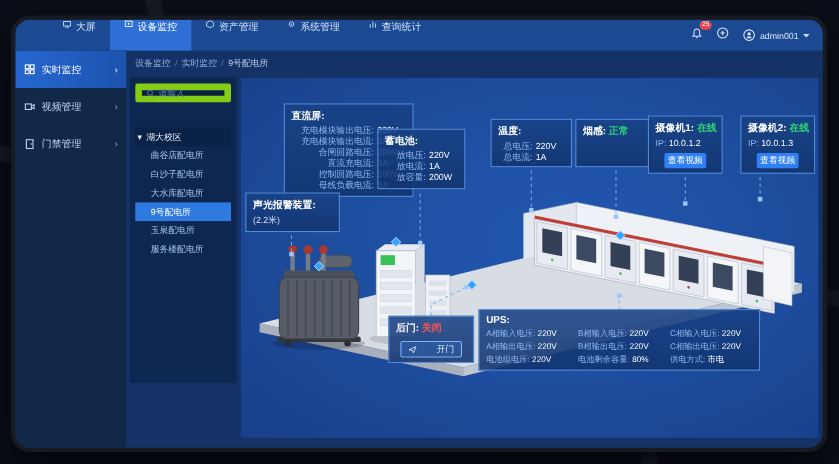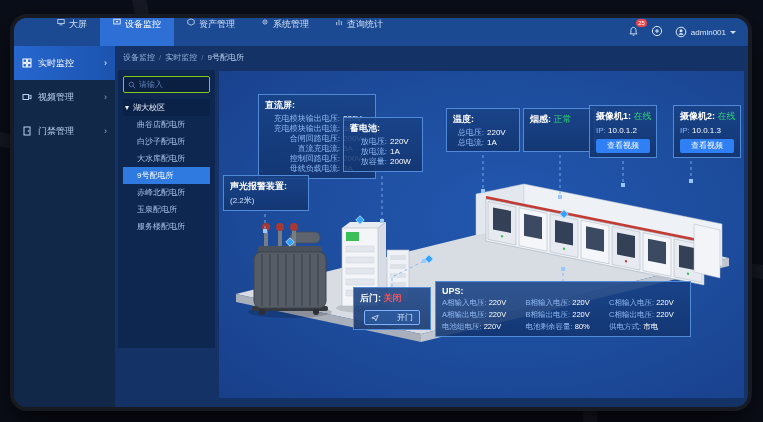--- a/index.html
+++ b/index.html
@@ -40,50 +40,50 @@
   .side-item.active .chev { color:#fff; }
 
   
   .breadcrumb { position:absolute; left:104px; top:28px; height:24px; line-height:24px;
     font-size:8px; color:#8fb0d8; padding-left:5px; }
   .breadcrumb .sep { margin:0 4px; color:#5f7fae; }
   .breadcrumb .cur { color:#b9d0ee; }
 
   .tree-panel { position:absolute; left:104px; top:52px; width:97px; height:278px;
     background:#0e2750; padding:6px 5px; }
-  .search { height:17px; border:1px solid #84cc16; background:#0b1f42; border-radius:2px;
-    display:flex; align-items:center; gap:3px; padding:0 4px; margin-bottom:6px; }
+  .search { height:17px; border:6px solid #84cc16; background:#0b1f42; border-radius:2px;
+    display:flex; align-items:center; gap:3px; padding:0 4px; margin-bottom:23px; }
   .search input { flex:1; min-width:0; background:transparent; border:0; outline:none;
     color:#cfe0f5; font-size:8px; font-family:"Liberation Sans",sans-serif; }
   .search input::placeholder { color:#5f83b8; }
   .tree-root { font-size:8px; color:#e8f1fc; padding:3px 2px; background:#0a2148;
     display:flex; gap:4px; align-items:center; }
   .tree-item { height:17px; line-height:17px; font-size:8px; color:#a9c6ec;
     padding-left:14px; white-space:nowrap; overflow:hidden; cursor:pointer; }
   .tree-item.selected { background:#2e7ae0; color:#fff; }
 
   
   .canvas { position:absolute; left:205px; top:53px; width:525px; height:327px;
     background:radial-gradient(ellipse at 55% 45%, #2257b0 0%, #1d4c9c 55%, #183f8a 100%);
     overflow:hidden; }
   .scene { position:absolute; left:5px; top:95px; width:515px; height:225px; z-index:1; }
   .links { position:absolute; inset:0; z-index:2; pointer-events:none; }
 
   .panel { position:absolute; z-index:3; border:1px solid rgba(92,152,230,.85);
     background:linear-gradient(180deg, rgba(24,66,134,.88), rgba(18,52,110,.88));
     padding:4px 6px; font-size:8px; color:#cfe0f5; overflow:hidden; }
   .p-title { font-size:9px; font-weight:bold; color:#fff; margin-bottom:2px; white-space:nowrap; }
-  .p-title .status-ok { color:#2ed573; font-weight:normal; }
+  .p-title .status-ok { color:#2ed573; font-weight:bold; }
   .p-title .status-bad { color:#ff5252; font-weight:bold; }
   .prow { display:flex; line-height:10px; white-space:nowrap; }
   .prow .l { flex:1; text-align:right; color:#8fb9f3; }
   .prow .v { color:#fff; width:26px; text-align:left; margin-left:3px; }
   .iprow { line-height:11px; white-space:nowrap; }
   .iprow .l { color:#8fb9f3; } .iprow .v { color:#fff; }
-  .btn-primary { display:block; margin:3px auto 0; width:54px; height:14px; line-height:14px;
+  .btn-primary { display:block; margin:3px auto 0; width:38px; height:14px; line-height:14px;
     text-align:center; background:#2f80f5; color:#fff; font-size:8px; border:0;
     border-radius:2px; cursor:pointer; font-family:"Liberation Sans",sans-serif; }
   .btn-ghost { display:flex; align-items:center; justify-content:center; gap:18px;
     margin:5px auto 0; width:56px; height:15px; background:rgba(47,128,245,.2);
     border:1px solid #7fb2ff; color:#dbe9ff; font-size:8px; border-radius:2px;
     cursor:pointer; font-family:"Liberation Sans",sans-serif; }
   .ups-grid { display:grid; grid-template-columns:auto auto auto; column-gap:9px;
     row-gap:2px; font-size:7.5px; white-space:nowrap; }
   .ups-grid .cell .l { color:#8fb9f3; } .ups-grid .cell .v { color:#fff; }
 
@@ -212,21 +212,20 @@
         <input type="text" placeholder="请输入" style="">
       </div>
       <div class="tree-root">
         <span>▾</span>
         <span>湖大校区</span>
       </div>
       <div class="tree-item">曲谷店配电所</div>
       <div class="tree-item">白沙子配电所</div>
       <div class="tree-item">大水库配电所</div>
       <div class="tree-item selected">9号配电所</div>
-      <div class="tree-item">赤峰北配电所</div>
       <div class="tree-item">玉泉配电所</div>
       <div class="tree-item">服务楼配电所</div>
     </div>
 
     <div class="canvas">
 
       <svg class="scene" viewBox="0 0 515 225">
 
         <polygon points="12,128 320,52 505,92 197,168" fill="#d8dde4"></polygon>
         <polygon points="12,128 197,168 197,176 12,136" fill="#a9afbb"></polygon>

